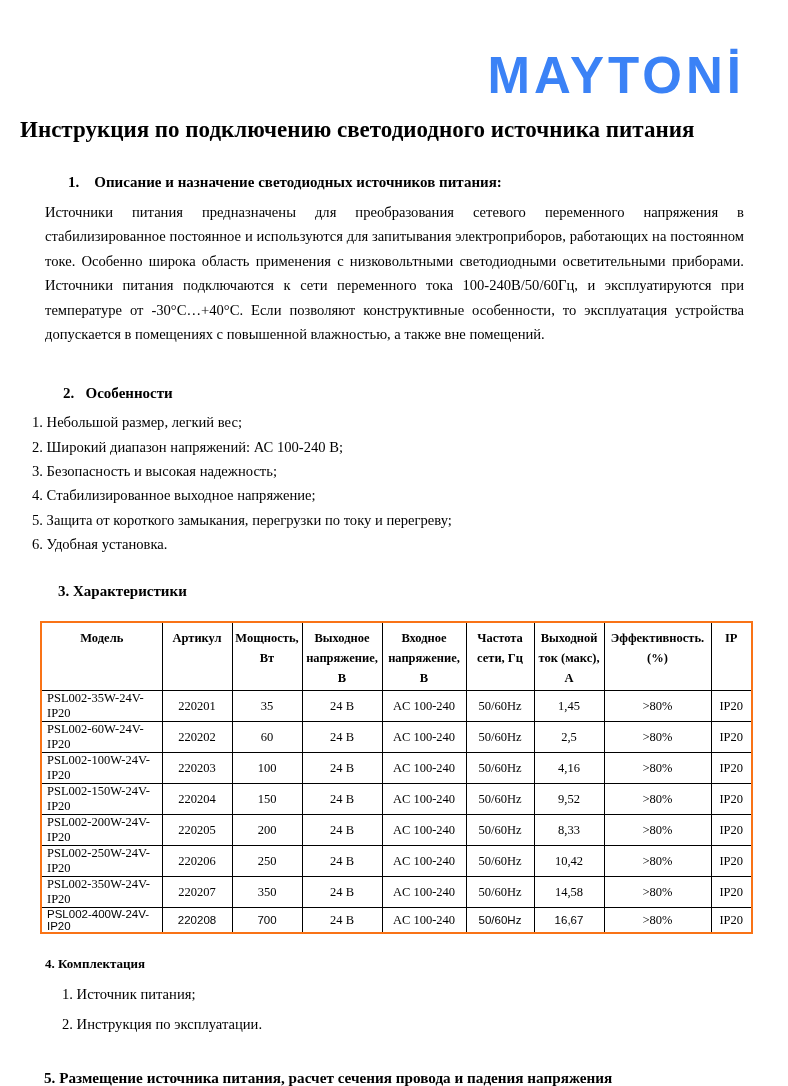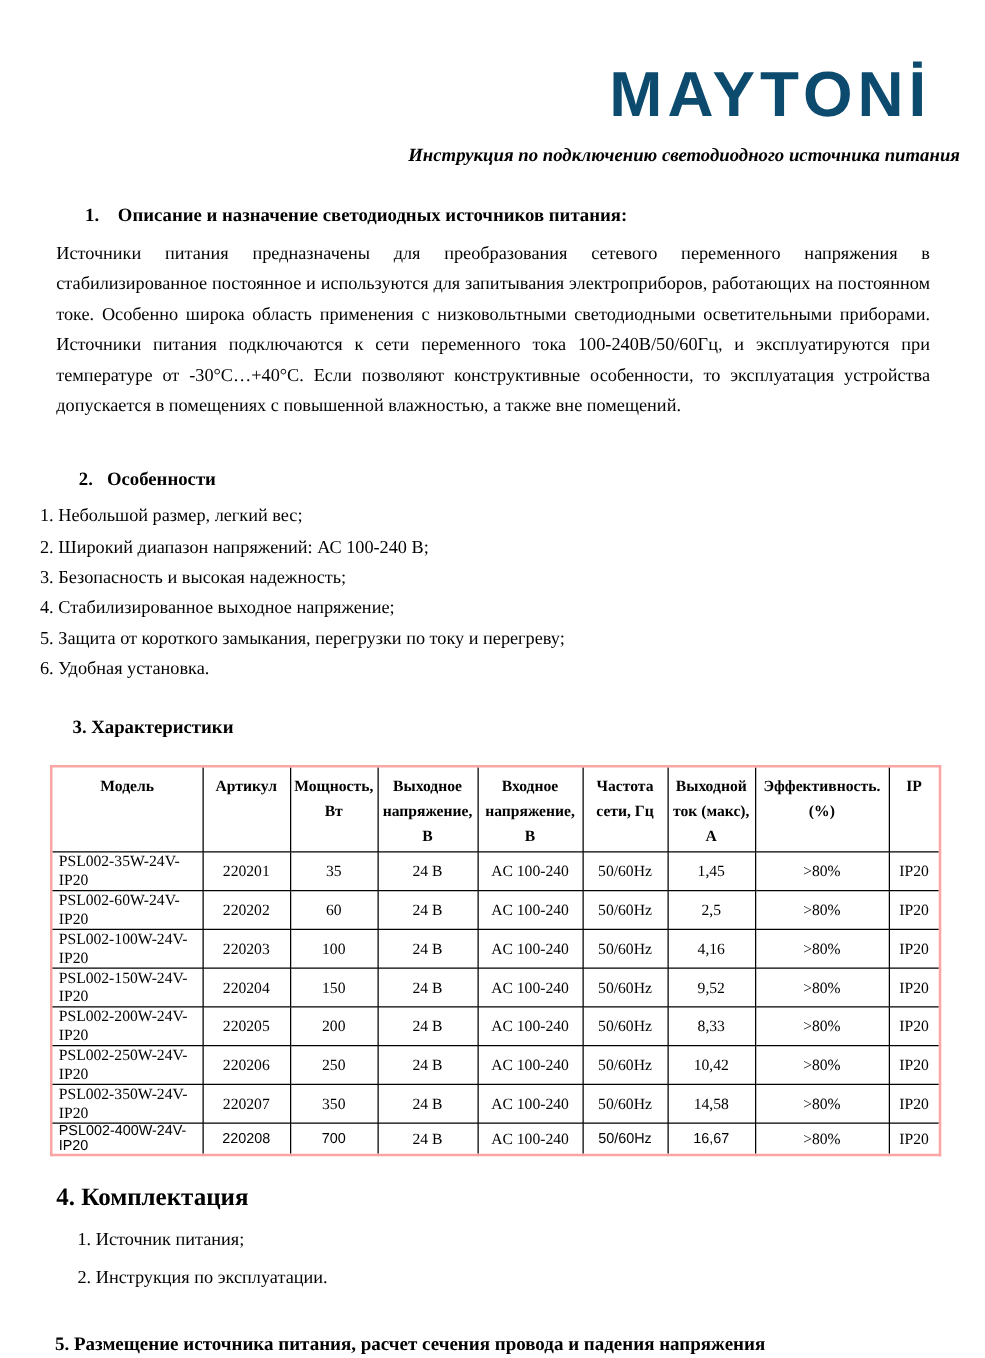--- a/index.html
+++ b/index.html
@@ -7,46 +7,46 @@
     width:788px;height:1086px;background:#ffffff;overflow:hidden;
     box-sizing:border-box;position:relative;
     font-family:"Liberation Serif","DejaVu Serif",serif;color:#000;
   }
   
   .logo-row{text-align:right;padding:50px 43px 0 0;}
   .logo{
     display:inline-block;
     font-family:"Liberation Sans","DejaVu Sans",sans-serif;
     font-weight:700;font-size:51px;line-height:1;letter-spacing:4px;
-    color:#0c4a6e;
+    color:#3b82f6;
   }
   
   .doc-title{
-    margin:16px 20px 0 20px;text-align:right;
-    font-size:15px;font-weight:bold;font-style:italic;
+    margin:16px 20px 0 20px;text-align:left;
+    font-size:23px;font-weight:bold;
   }
   
   .sec-heading{font-weight:bold;font-size:15px;white-space:pre-wrap;}
   .h1x{margin:31px 44px 0 68px;}
   .h2x{margin:39px 44px 0 63px;}
   .h3x{margin:27px 44px 0 58px;}
-  .h4x{margin:22px 44px 0 45px;font-size:20px;}
+  .h4x{margin:22px 44px 0 45px;font-size:13px;}
   .h5x{margin:30px 44px 0 44px;font-size:15.2px;}
   
   .body-par{
     margin:9px 44px 4px 45px;font-size:14.6px;line-height:24.4px;
     text-align:justify;
   }
   
   .features{margin:8px 44px 0 32px;}
   .features .li{font-size:14.6px;line-height:24.3px;white-space:pre-wrap;}
   
   table.specs{
     margin:21px 0 0 40px;border-collapse:collapse;table-layout:fixed;
-    width:711px;border:2px solid #fca5a5;
+    width:711px;border:2px solid #f97316;
   }
   table.specs th,table.specs td{border:1px solid #000;}
   table.specs th{
     font-size:12.5px;font-weight:bold;text-align:center;vertical-align:top;
     padding:5px 2px 2px 2px;line-height:20px;white-space:pre-line;height:57px;
     box-sizing:border-box;
   }
   table.specs td{
     font-size:12.5px;text-align:center;height:22px;padding:0 2px;
     box-sizing:border-box;

